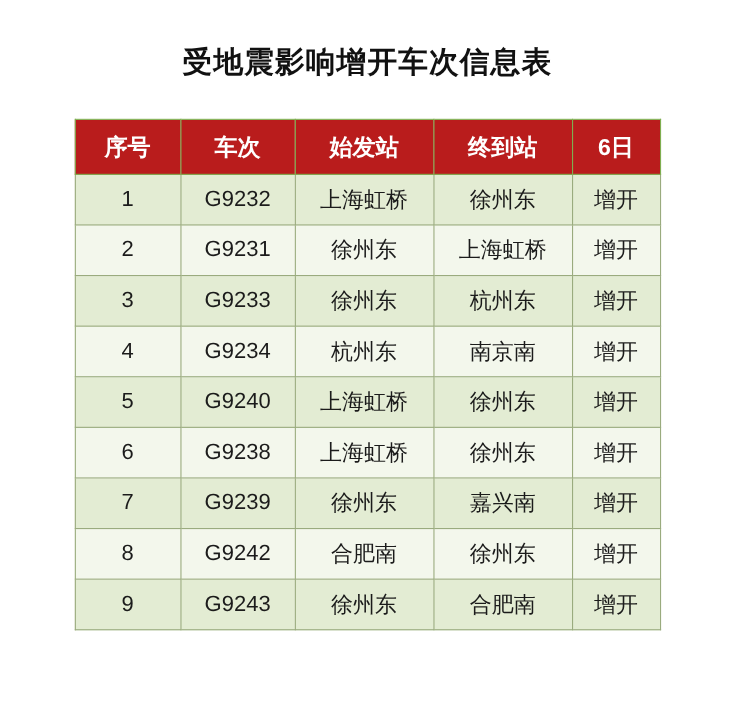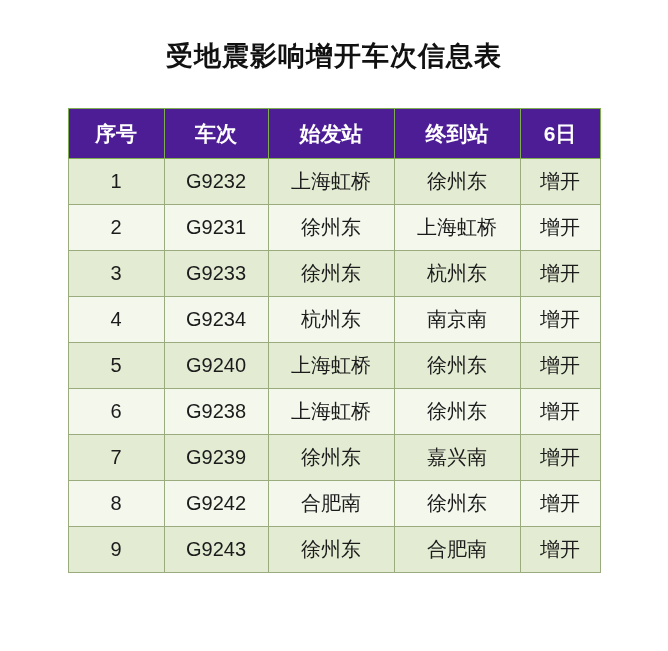--- a/index.html
+++ b/index.html
@@ -43,21 +43,21 @@
     border: 1px solid #9aab7e;
     text-align: center;
     vertical-align: middle;
     font-size: 20px;
     color: #1b1b1b;
     height: 46px;
     padding: 0 4px;
     box-sizing: border-box;
   }
   table.schedule thead th {
-    background: #4c1d95;
+    background: #b91c1c;
     color: #ffffff;
     font-weight: bold;
     font-size: 21px;
     height: 50px;
     border-color: #7fae50;
   }
   tbody tr.odd td {
     background: #e3ecd3;
   }
   tbody tr.even td {

